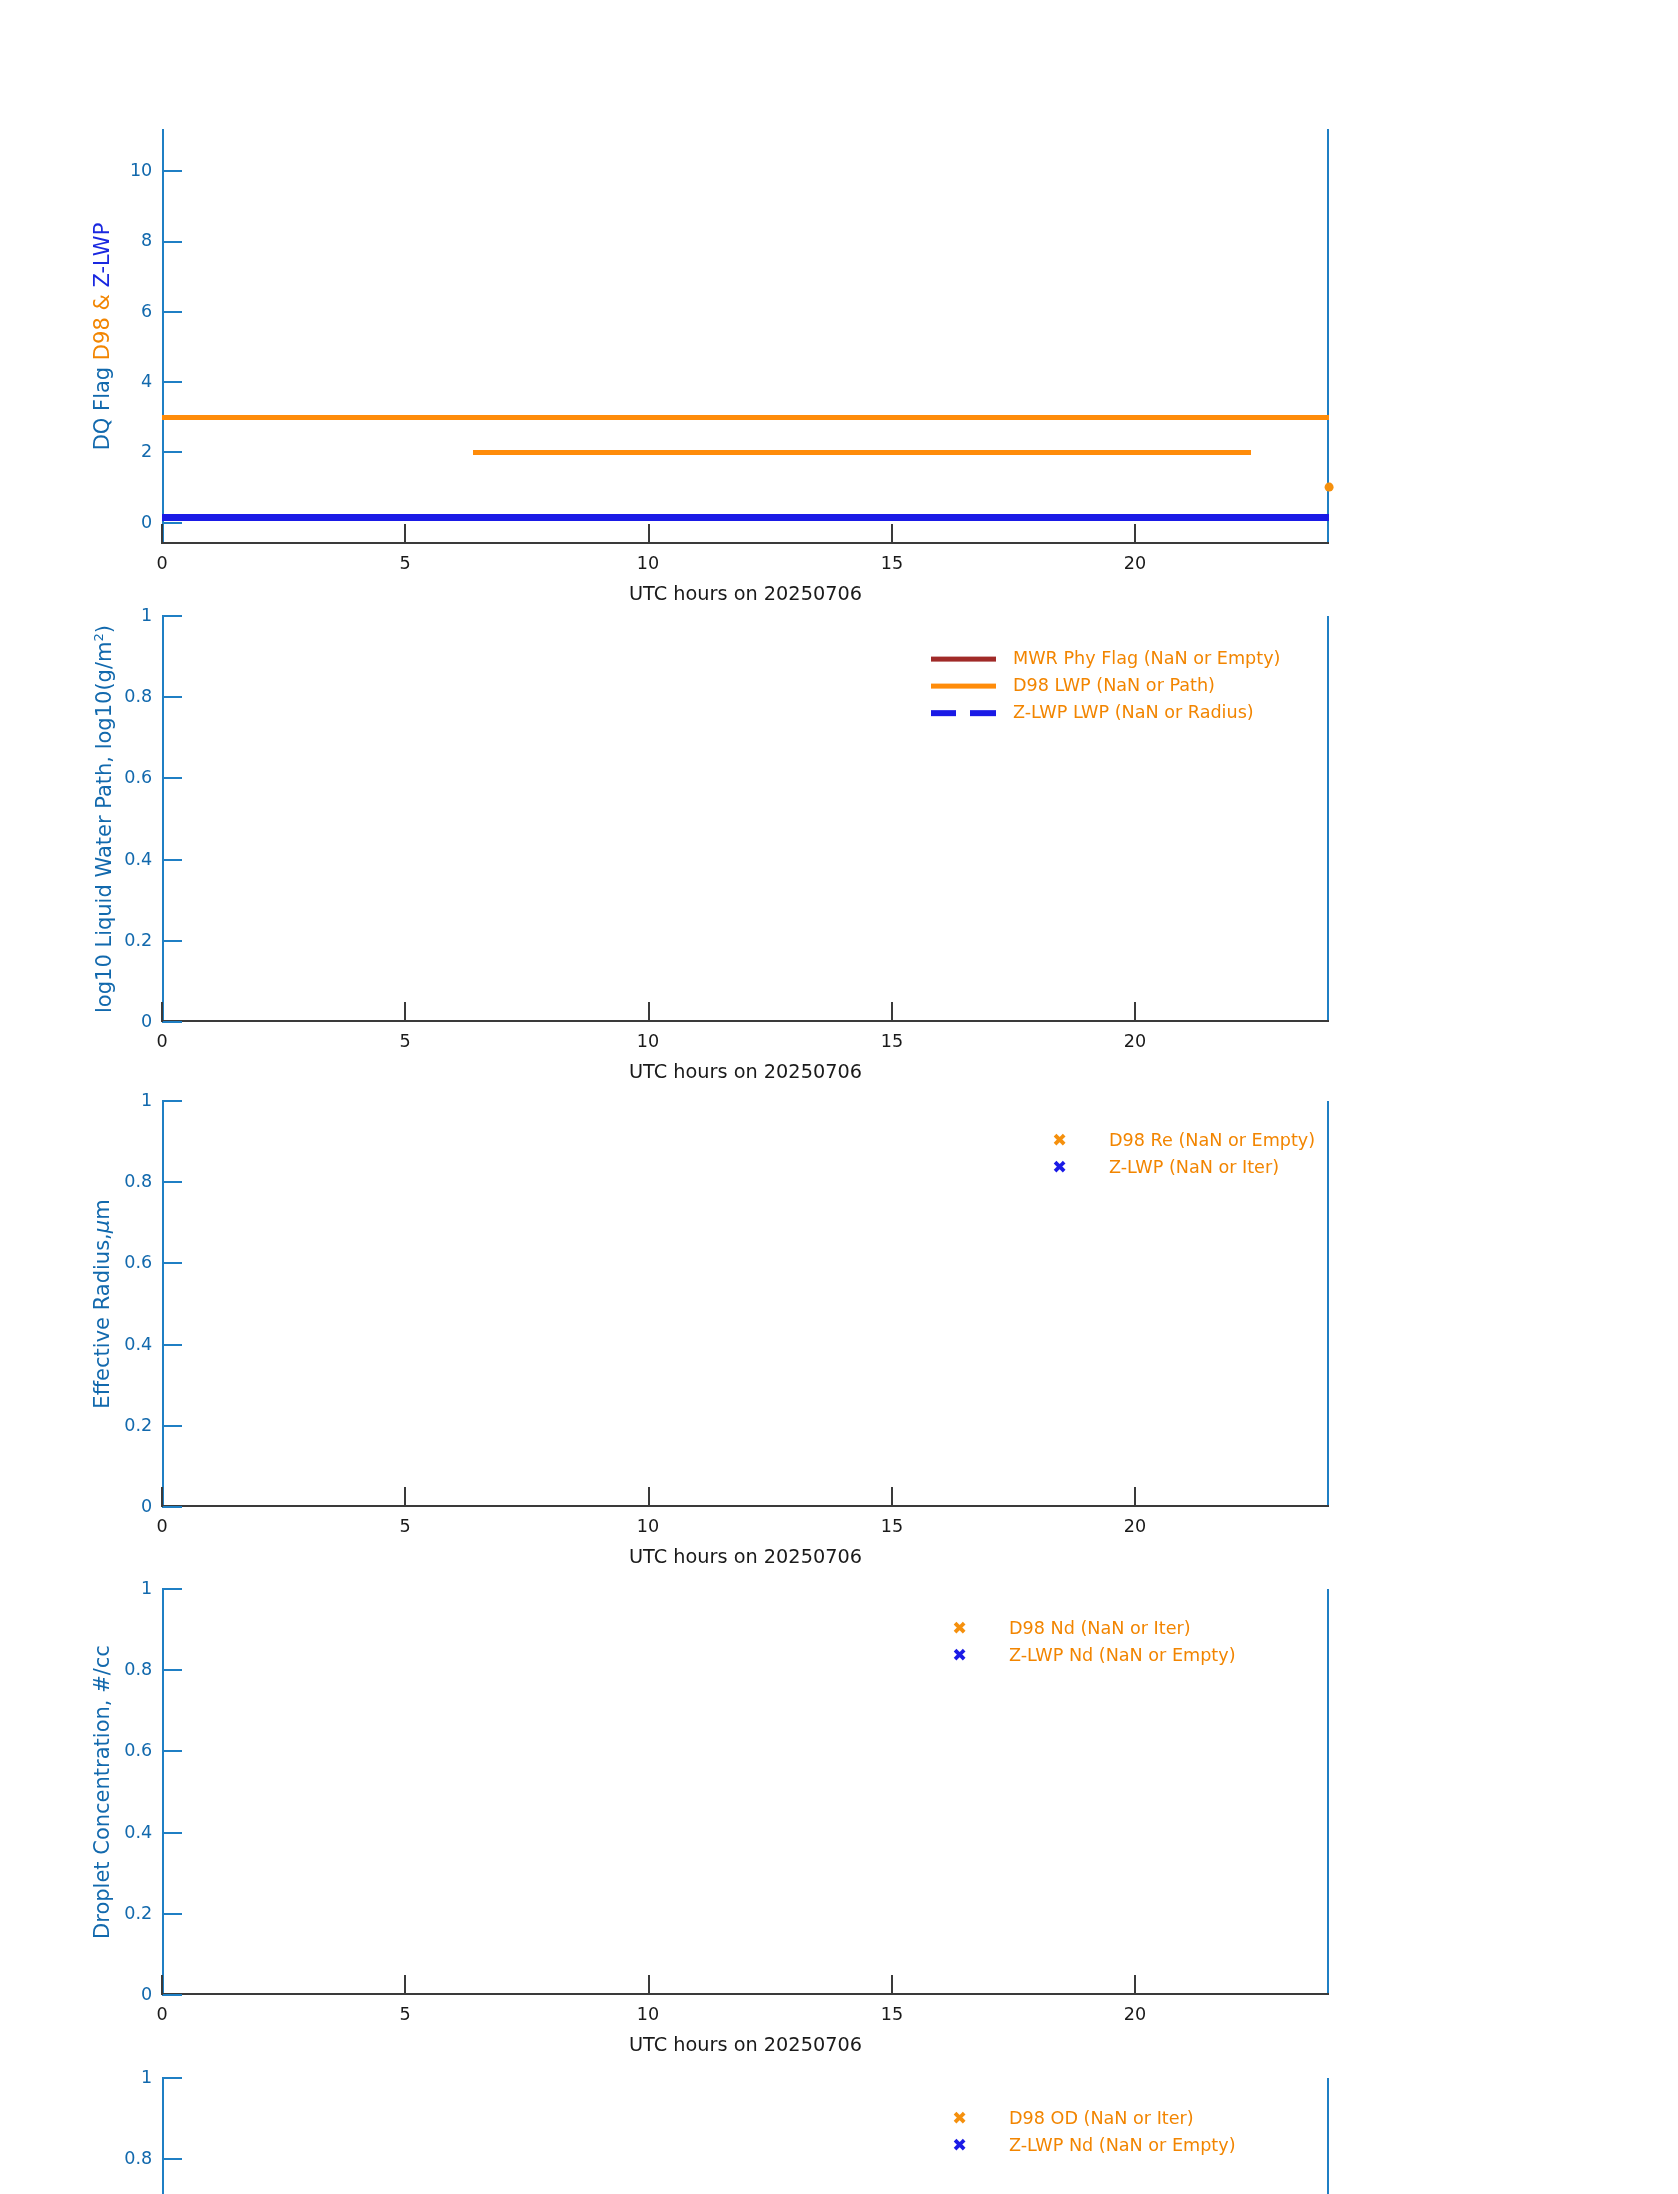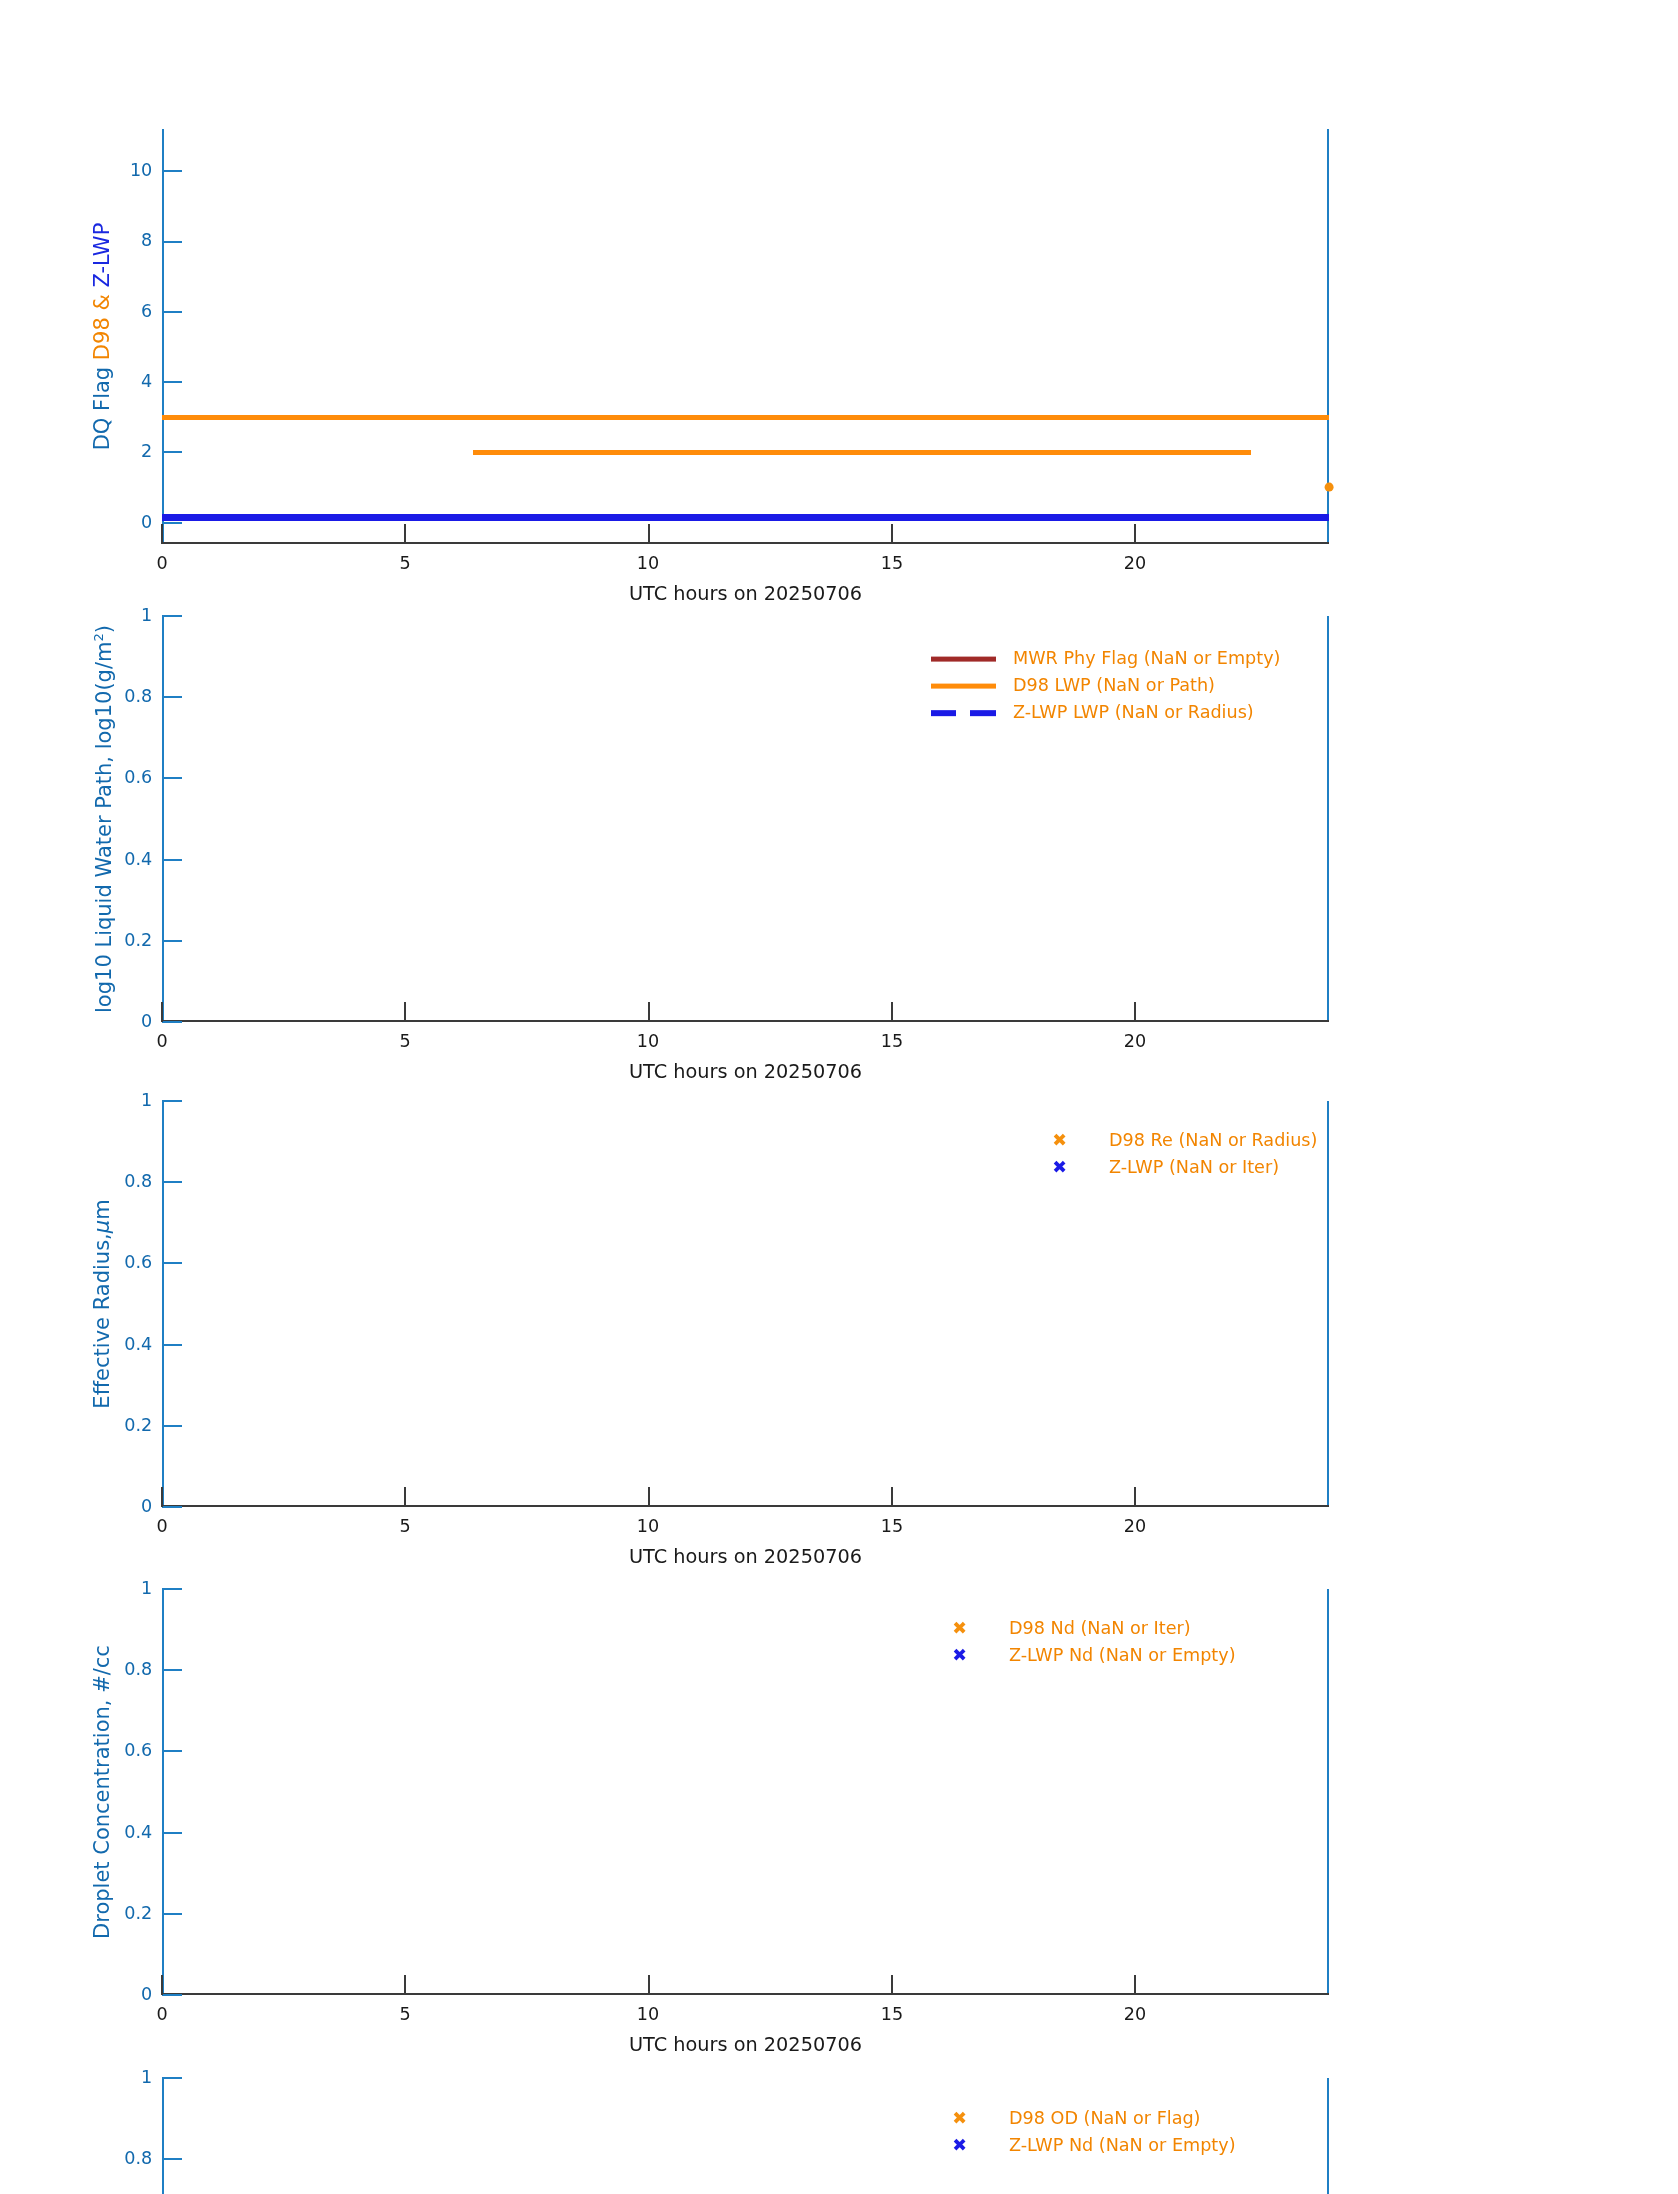--- a/index.html
+++ b/index.html
@@ -203,21 +203,21 @@
           <div class="xtick" style="left: 729px;"></div>
           <div class="xtlabel" style="left: 730px;">15</div>
           <div class="xtick" style="left: 972px;"></div>
           <div class="xtlabel" style="left: 973px;">20</div>
           <div class="xtitle">UTC hours on 20250706</div>
           <div class="ytitle" style="left: -70px; top: 406px; width: 406px; text-align: center;"><span class="seg-blue">Effective&nbsp;Radius,</span><span class="mu">μ</span><span class="seg-blue">m</span></div>
         </div>
         <div class="legend" style="left: 1027px; top: 1131px;">
           <div class="legend-row">
             <div class="legend-marker orange">✖</div>
-            <div class="legend-label">D98 Re (NaN or Radius)</div>
+            <div class="legend-label">D98 Re (NaN or Empty)</div>
           </div>
           <div class="legend-row">
             <div class="legend-marker blue">✖</div>
             <div class="legend-label">Z-LWP (NaN or Iter)</div>
           </div>
         </div>
       </div>
       <div class="panel" style="top: 0px; height: 0px;">
         <div class="plotbox" style="left: 162px; top: 1589px; width: 1167px; height: 406px;">
           <div class="spine-left"></div>
@@ -265,21 +265,21 @@
           <div class="spine-right"></div>
           <div class="ytick" style="top: 80px;"></div>
           <div class="ytlabel" style="top: 81px;">0.8</div>
           <div class="ytick" style="top: -0.9px;"></div>
           <div class="ytlabel" style="top: 0px;">1</div>
           <div class="ytitle" style="left: -70px; top: 406px; width: 406px; text-align: center;"></div>
         </div>
         <div class="legend" style="left: 927px; top: 2109px;">
           <div class="legend-row">
             <div class="legend-marker orange">✖</div>
-            <div class="legend-label">D98 OD (NaN or Flag)</div>
+            <div class="legend-label">D98 OD (NaN or Iter)</div>
           </div>
           <div class="legend-row">
             <div class="legend-marker blue">✖</div>
             <div class="legend-label">Z-LWP Nd (NaN or Empty)</div>
           </div>
         </div>
       </div>
     </div>
 </div>
 

